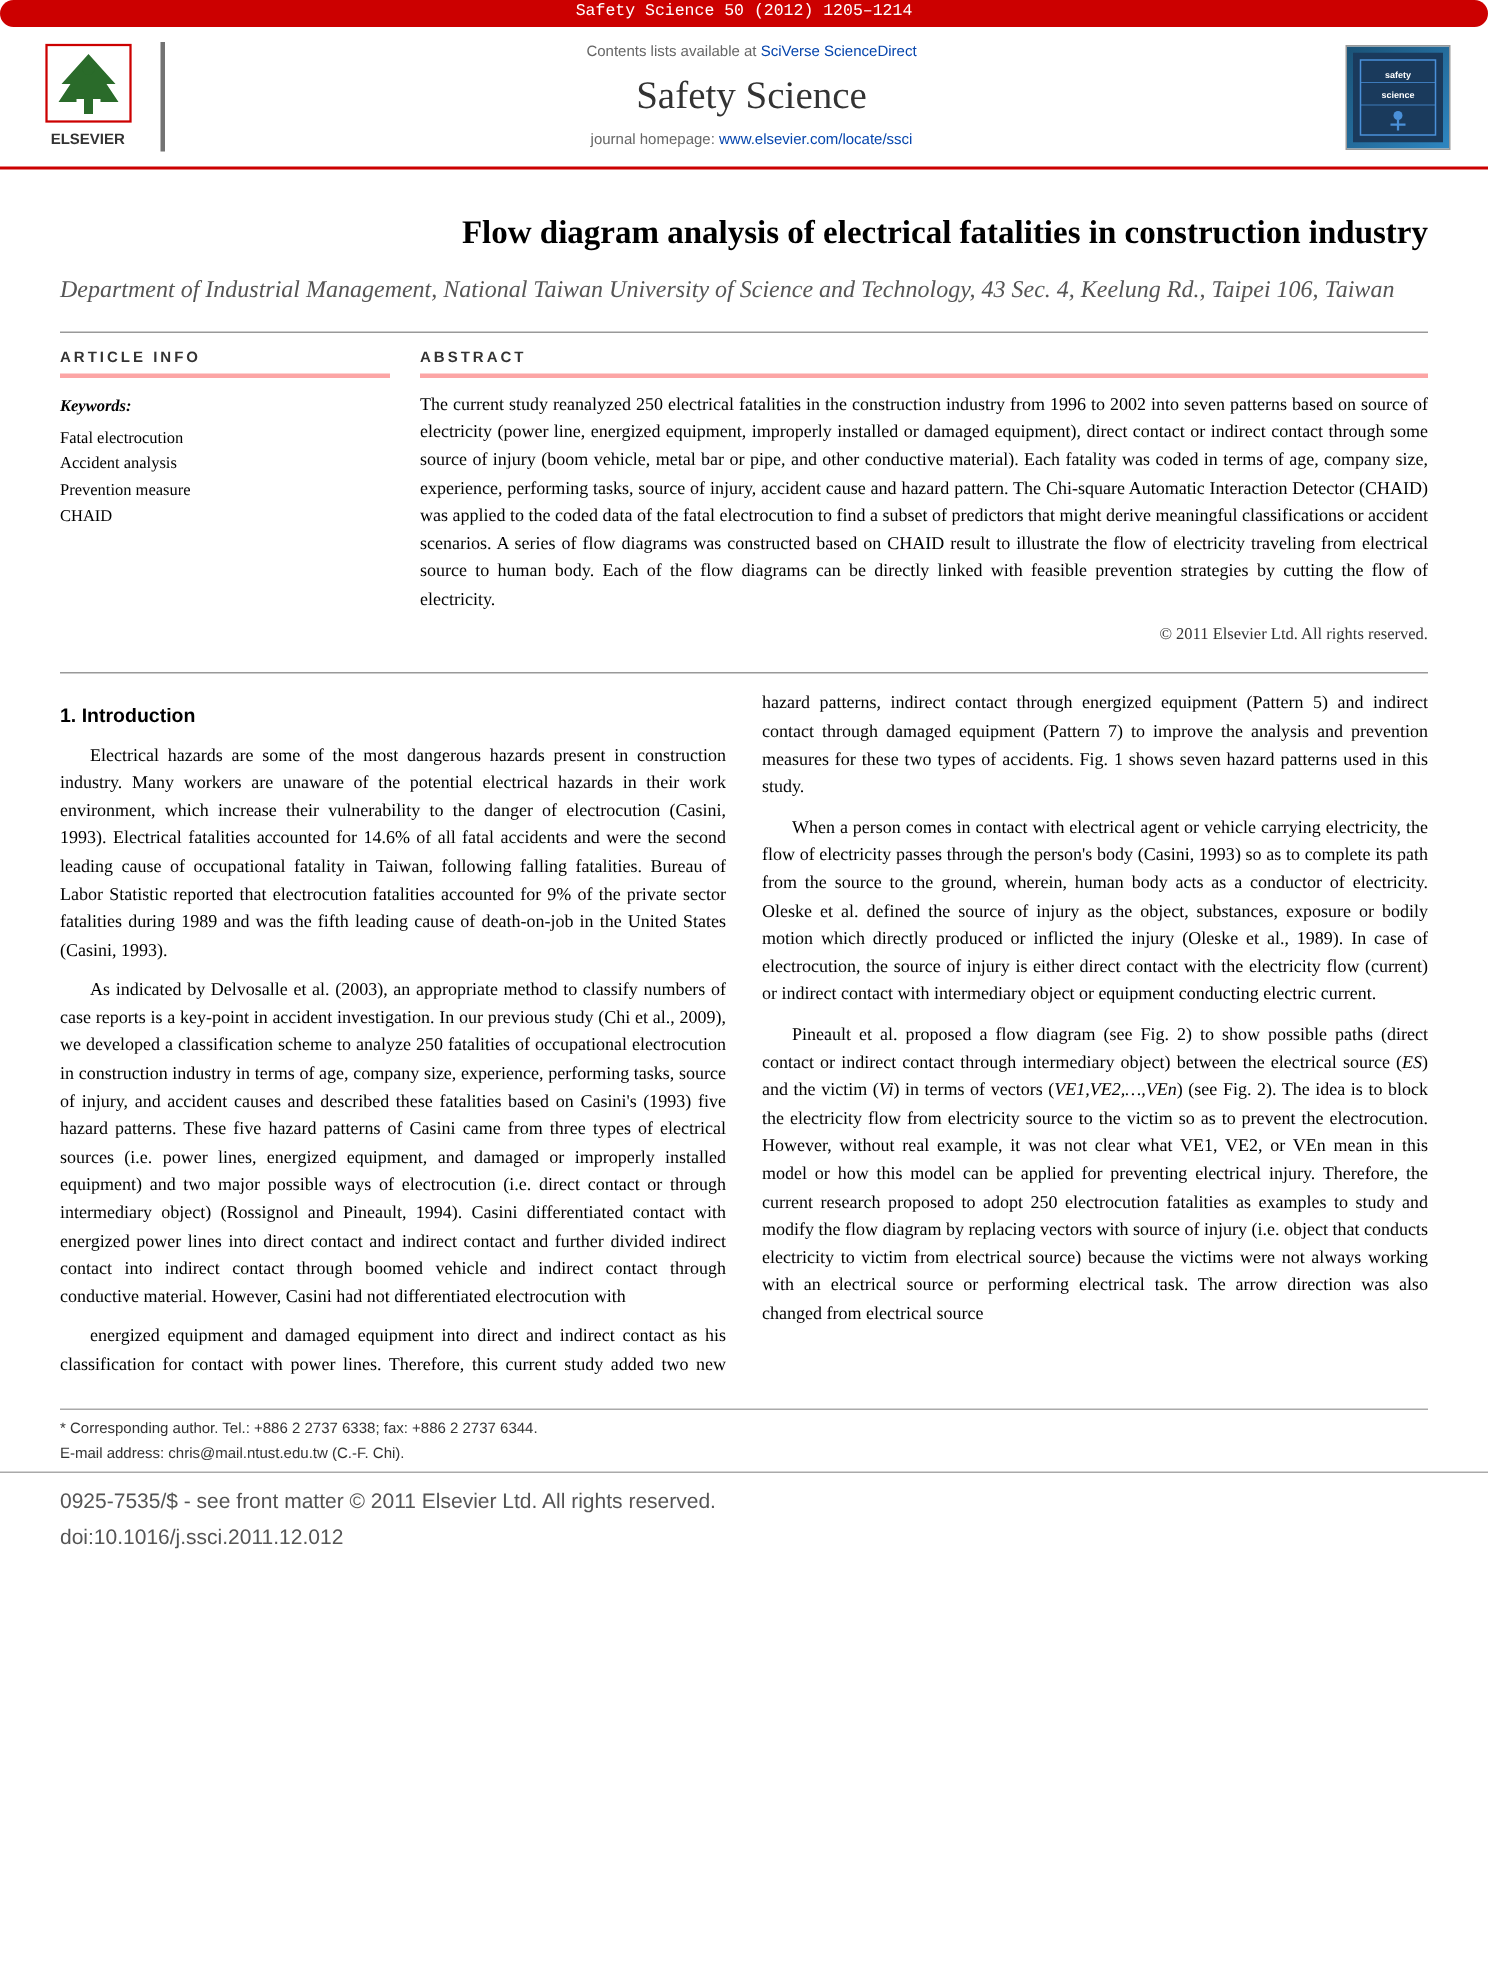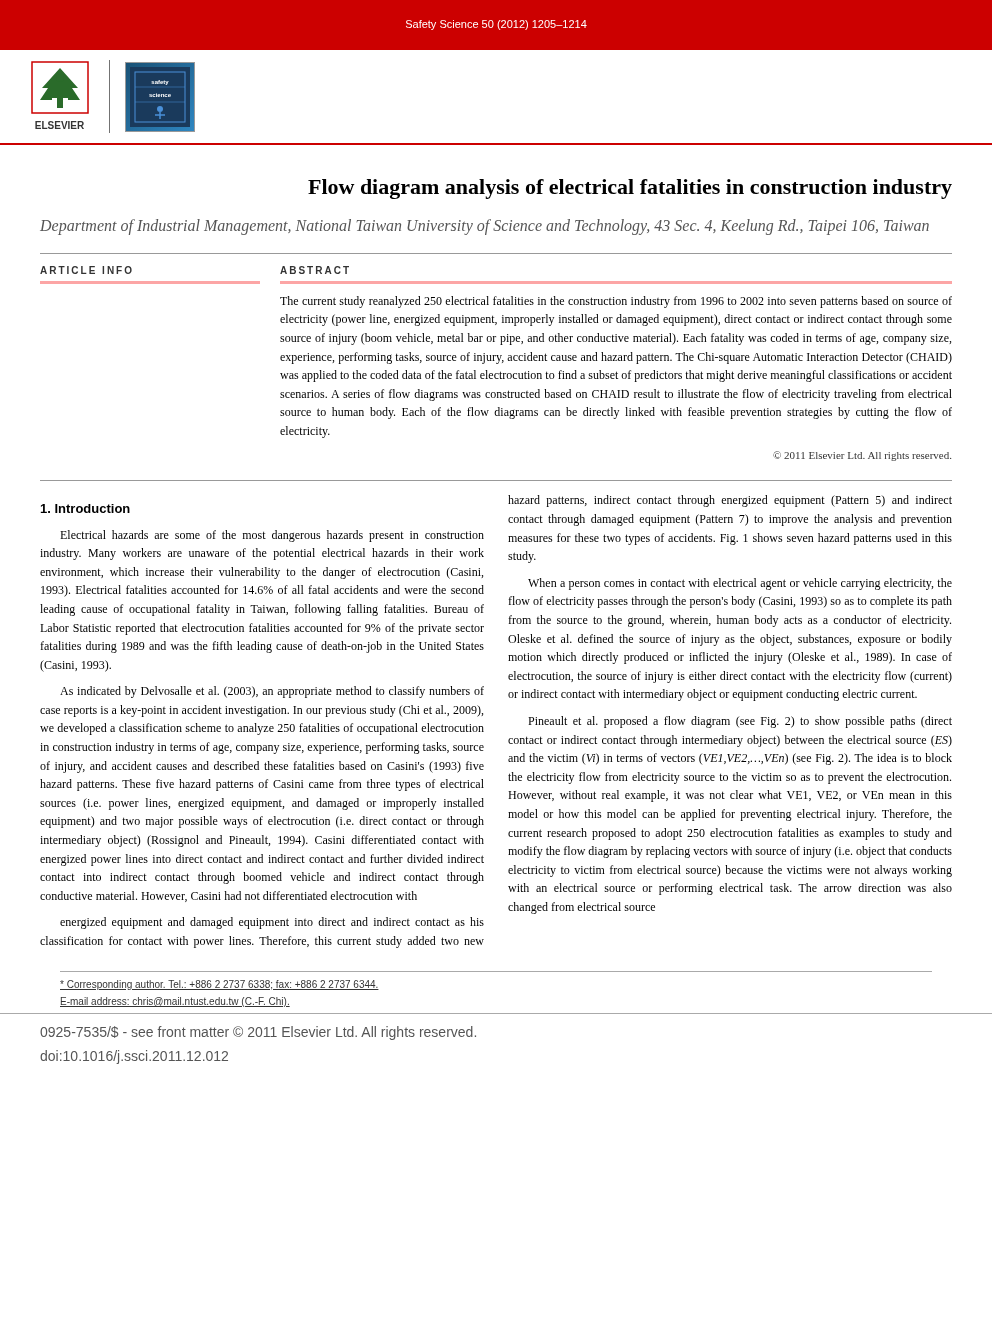--- a/index.html
+++ b/index.html
@@ -12,39 +12,40 @@
       font-size: 13px;
       line-height: 1.45;
     }
 
     
     .top-bar {
       background: #c00;
       color: #fff;
       text-align: center;
       font-size: 11px;
-      padding: 17px 0;
-      font-family: Liberation Sans, sans-serif;
+      padding: 1px 0;
+      font-family: Liberation Mono, monospace;
+      border-radius: 10px;
     }
 
     
     .journal-header {
       display: flex;
       align-items: stretch;
       border-bottom: 2px solid #c00;
       padding: 10px 20px;
       gap: 10px;
     }
     .elsevier-logo {
       display: flex;
       flex-direction: column;
       align-items: center;
       justify-content: center;
       width: 90px;
-      border-right: 1px solid #737373;
+      border-right: 3px solid #737373;
       padding-right: 10px;
       font-size: 10px;
     }
     .elsevier-logo .elsevier-text {
       font-family: Arial, sans-serif;
       font-size: 10px;
       color: #333;
       font-weight: bold;
     }
     .journal-center {
@@ -236,26 +237,25 @@
       color: #555;
       font-family: Arial, sans-serif;
     }
     .footer-note {
       margin-bottom: 4px;
     }
 
     
     .footnote-area {
       border-top: 1px solid #aaa;
-      margin: 0 60px;
+      margin: 0 40px;
       padding-top: 6px;
       font-size: 10px;
       color: #333;
       font-family: Arial, sans-serif;
-      text-decoration: underline;
     }
 
     .corresponding-note {
       font-size: 10px;
       margin-bottom: 3px;
     }
 
     .article-top-info {
       text-align: right;
       font-size: 11px;
@@ -282,20 +282,29 @@
         <rect x="27" y="38" width="6" height="10" fill="#2a6b2a"></rect>
 
         <polygon points="30,8 12,28 18,28 10,40 22,40 22,38 38,38 38,40 50,40 42,28 48,28" fill="#2a6b2a"></polygon>
 
         <circle cx="30" cy="18" r="4" fill="#2a6b2a"></circle>
       </svg>
     </div>
     <span class="elsevier-text">ELSEVIER</span>
   </div>
 
+  <div class="journal-center">
+    <div class="journal-sciverse">
+      <span>Contents lists available at </span><a href="#">SciVerse ScienceDirect</a>
+    </div>
+    <div class="journal-title-main">Safety Science</div>
+    <div class="journal-homepage">
+      <span>journal homepage: </span><a href="#">www.elsevier.com/locate/ssci</a>
+    </div>
+  </div>
 
   <div class="safety-science-logo">
     <div class="ss-logo-box">
       <svg width="60" height="60" viewBox="0 0 60 60">
         <rect width="60" height="60" fill="#1a3a5c"></rect>
 
         <rect x="5" y="5" width="50" height="50" fill="none" stroke="#4a90d9" stroke-width="1"></rect>
         <line x1="5" y1="20" x2="55" y2="20" stroke="#4a90d9" stroke-width="0.5"></line>
         <line x1="5" y1="35" x2="55" y2="35" stroke="#4a90d9" stroke-width="0.5"></line>
         <text x="30" y="17" text-anchor="middle" fill="#fff" font-size="6" font-family="Arial">safety</text>
@@ -320,20 +329,27 @@
   <div class="affiliation">Department of Industrial Management, National Taiwan University of Science and Technology, 43 Sec. 4, Keelung Rd., Taipei 106, Taiwan</div>
 
   <hr class="divider">
 
   <div class="two-col">
 
     <div class="left-col">
       <div class="section-label">ARTICLE INFO</div>
 
 
+      <div class="keywords-section">
+        <span class="keywords-label">Keywords:</span>
+        <span class="keyword-item">Fatal electrocution</span>
+        <span class="keyword-item">Accident analysis</span>
+        <span class="keyword-item">Prevention measure</span>
+        <span class="keyword-item">CHAID</span>
+      </div>
     </div>
 
     <div class="right-col">
       <div class="section-label">ABSTRACT</div>
       <p class="abstract-text">The current study reanalyzed 250 electrical fatalities in the construction industry from 1996 to 2002 into seven patterns based on source of electricity (power line, energized equipment, improperly installed or damaged equipment), direct contact or indirect contact through some source of injury (boom vehicle, metal bar or pipe, and other conductive material). Each fatality was coded in terms of age, company size, experience, performing tasks, source of injury, accident cause and hazard pattern. The Chi-square Automatic Interaction Detector (CHAID) was applied to the coded data of the fatal electrocution to find a subset of predictors that might derive meaningful classifications or accident scenarios. A series of flow diagrams was constructed based on CHAID result to illustrate the flow of electricity traveling from electrical source to human body. Each of the flow diagrams can be directly linked with feasible prevention strategies by cutting the flow of electricity.</p>
       <p class="copyright">© 2011 Elsevier Ltd. All rights reserved.</p>
     </div>
   </div>
 
   <hr class="divider">

